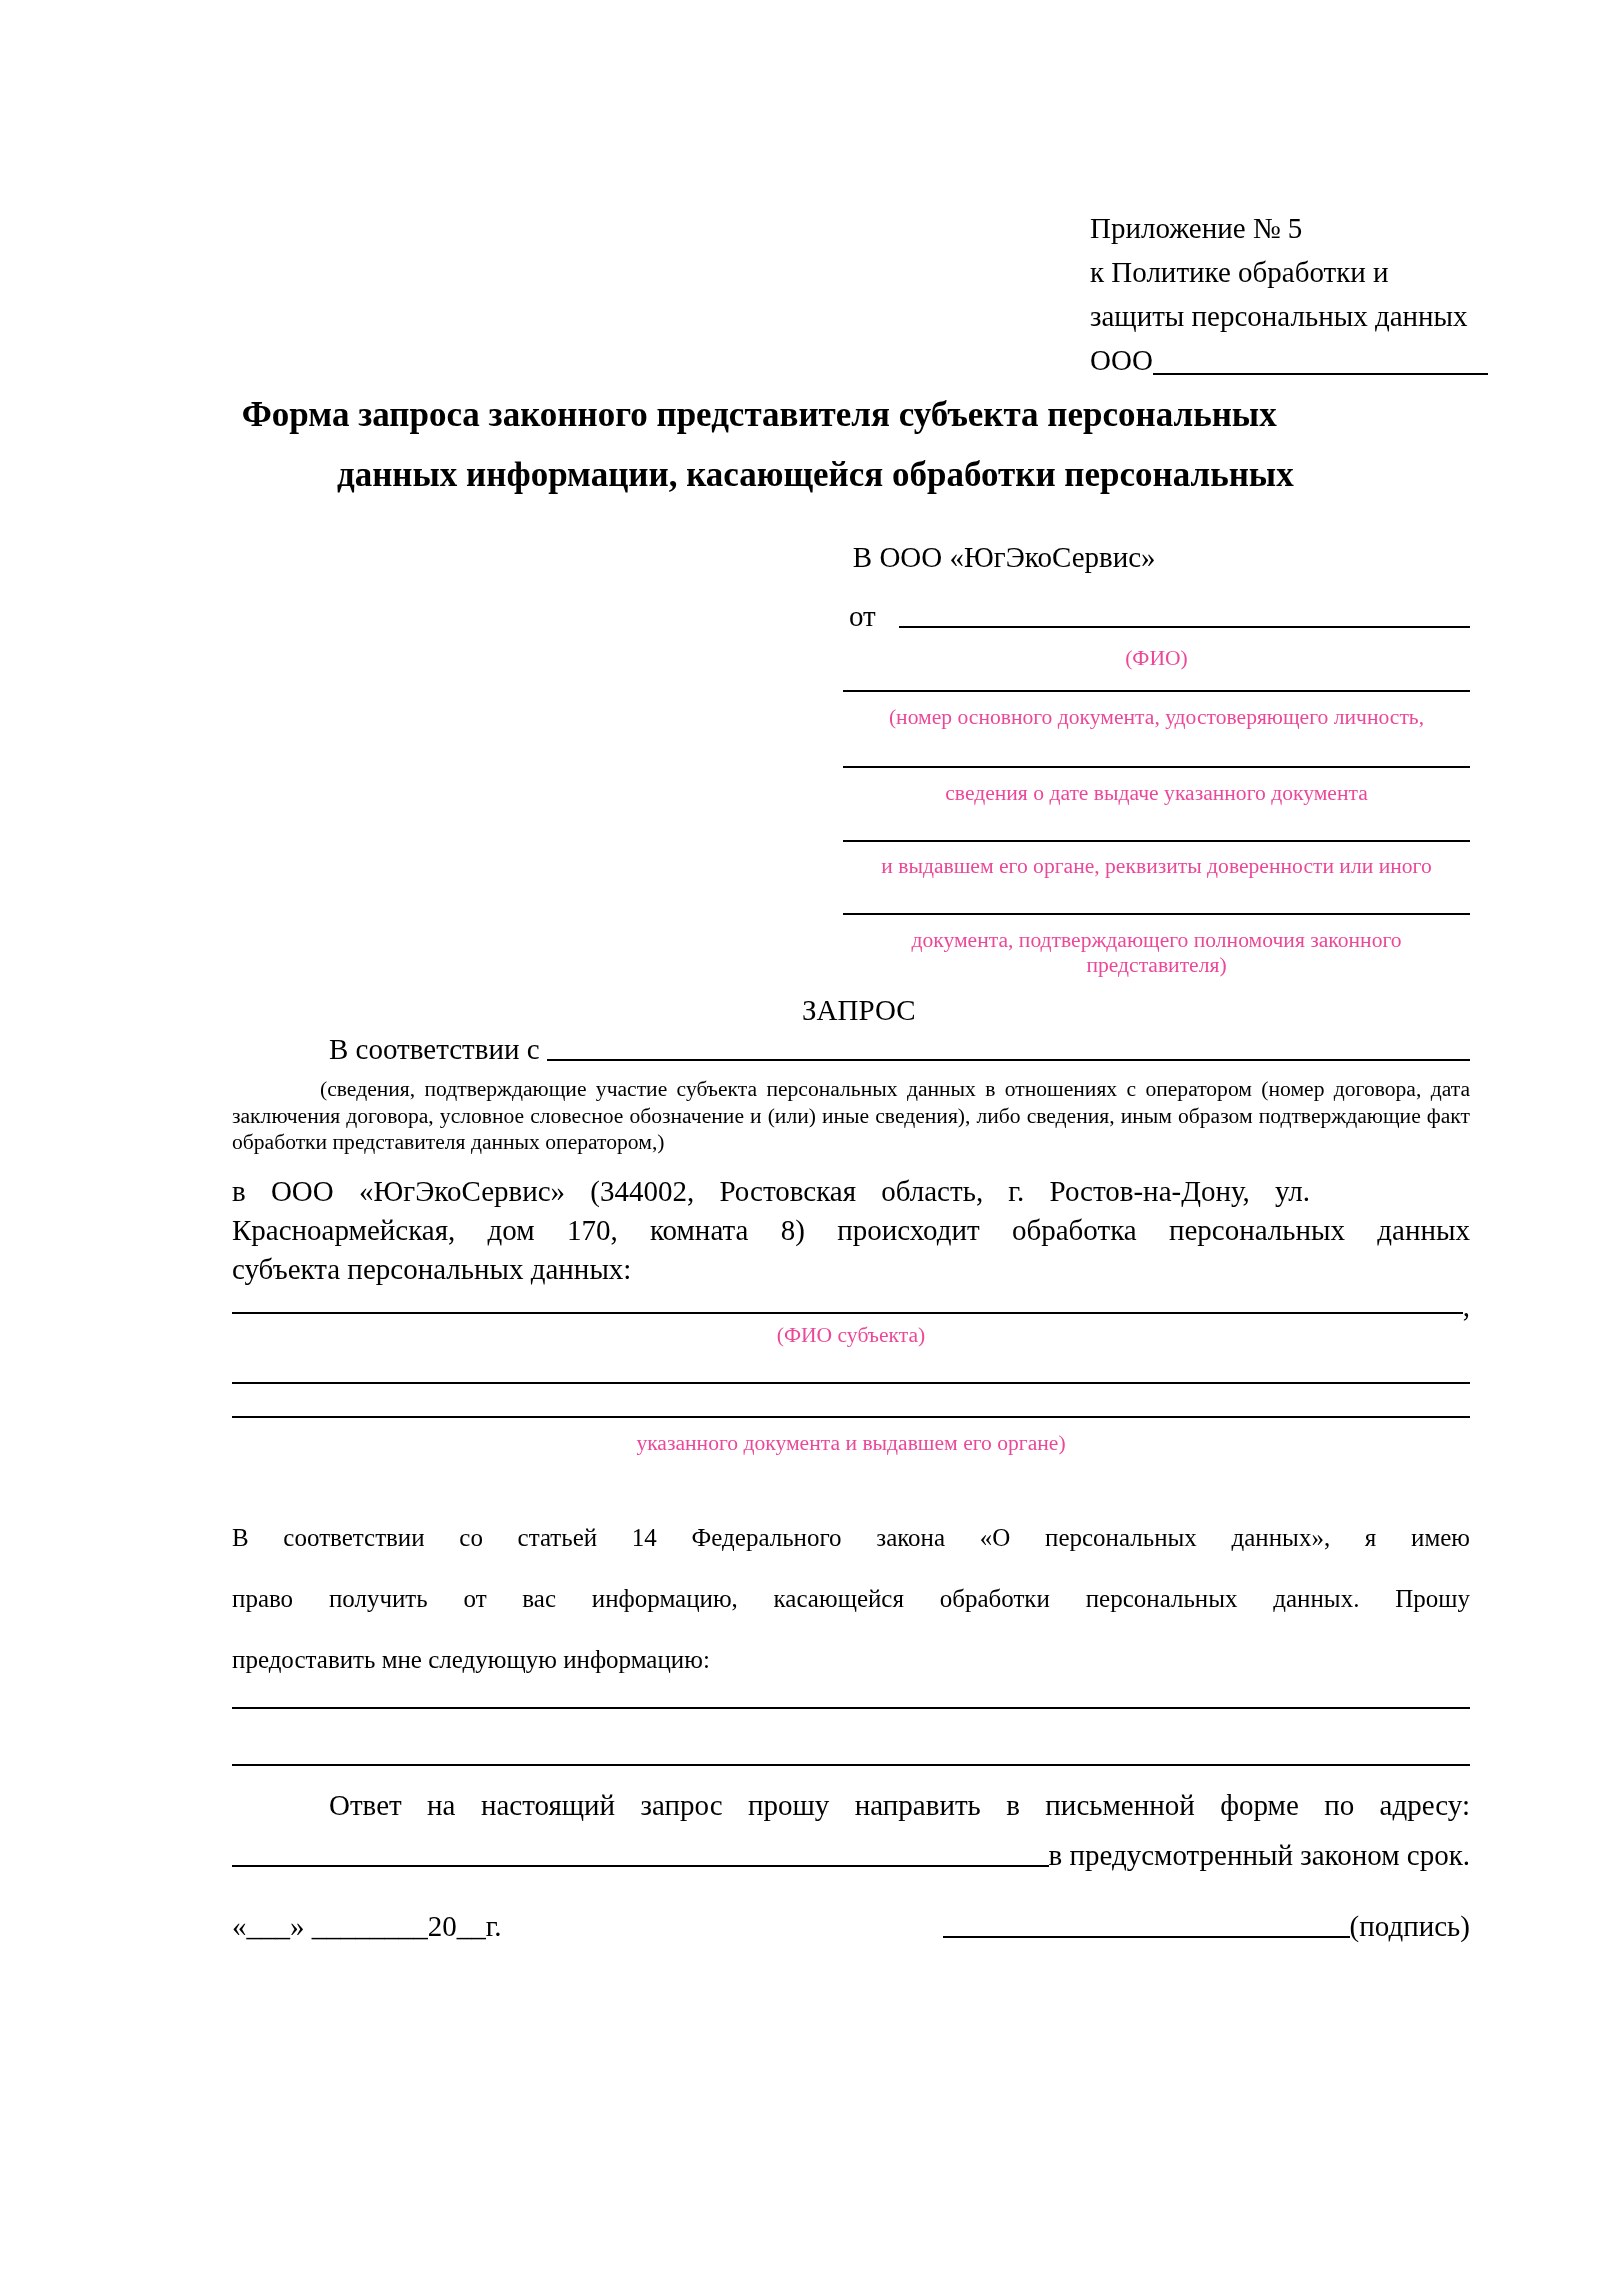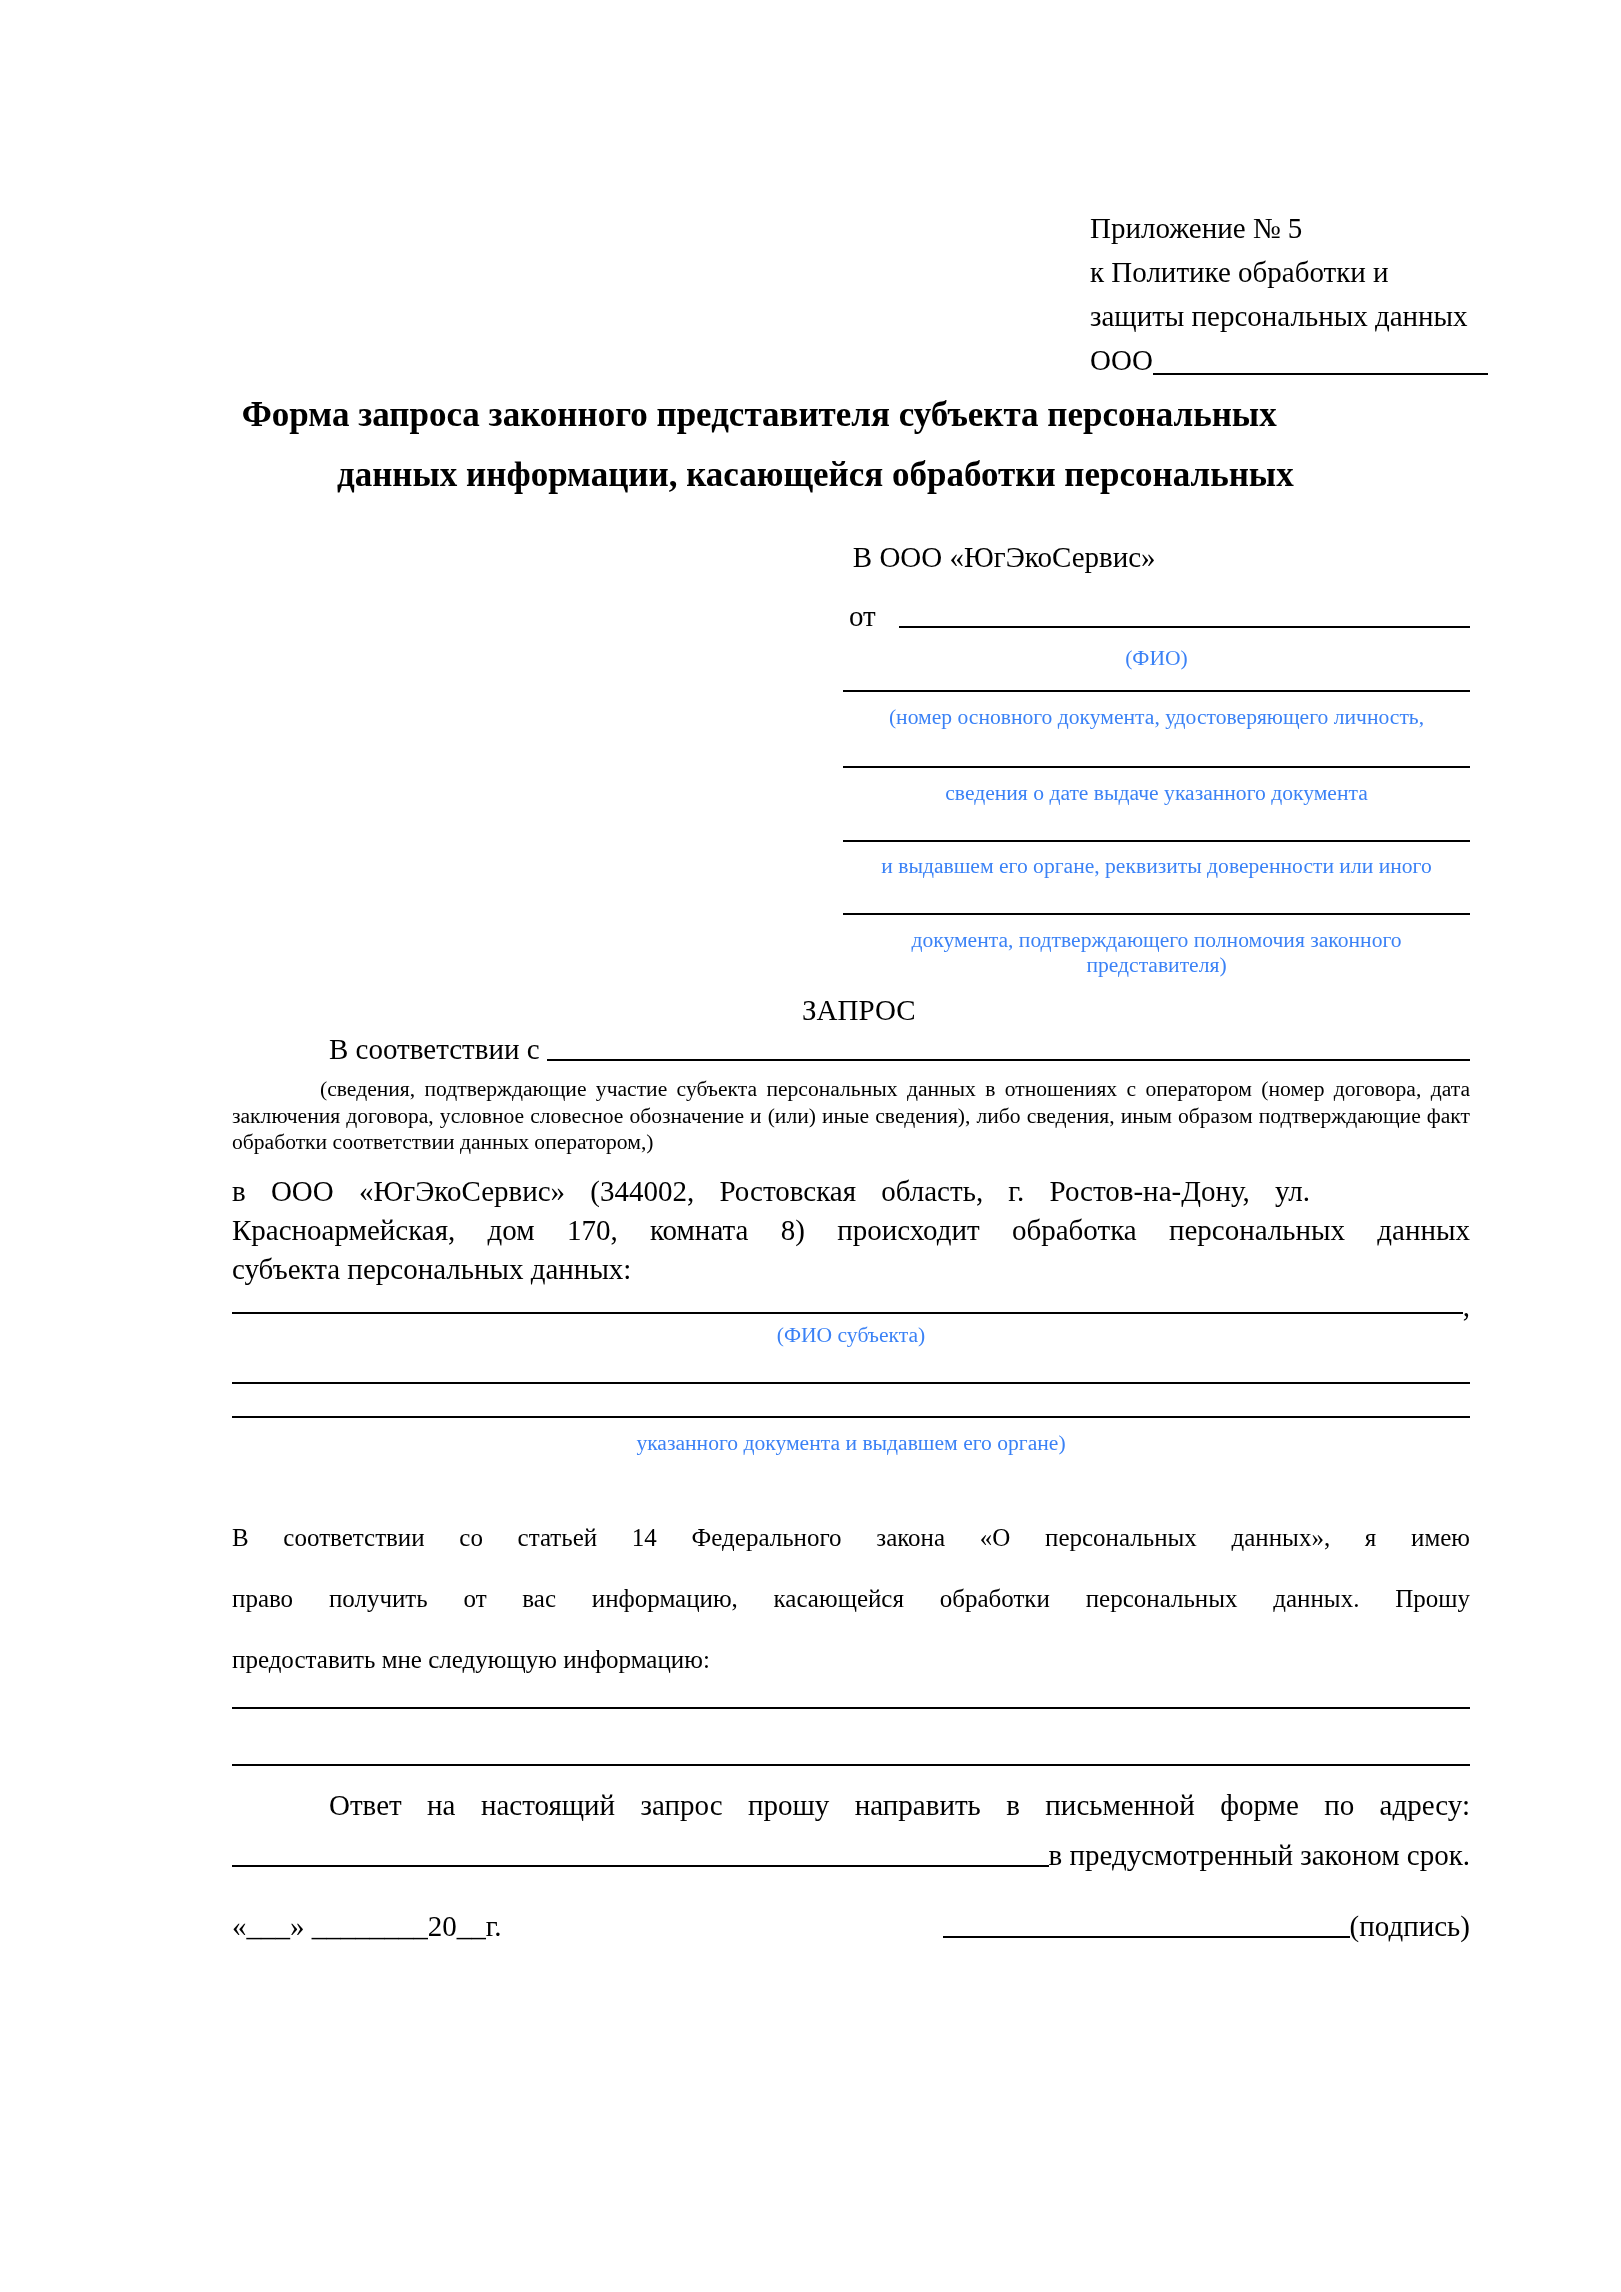--- a/index.html
+++ b/index.html
@@ -6,21 +6,21 @@
   html,body { background:#ffffff; }
   .page {
     position:relative;
     width:1621px; height:2293px;
     background:#ffffff;
     color:#000;
     font-family:"Liberation Serif","DejaVu Serif",serif;
     overflow:hidden;
   }
   .abs { position:absolute; }
-  .cap { font-size:21.6px; line-height:25.5px; text-align:center; color:#3b82f6; }
+  .cap { font-size:21.6px; line-height:25.5px; text-align:center; color:#ec4899; }
   .uline { border-bottom:2px solid #000; }
   .row { display:flex; align-items:flex-end; }
   .row .uline { flex:1 1 auto; margin-bottom:4.9px; }
   .jl { text-align:justify; text-align-last:justify; }
 
   
   .appendix { left:1090px; top:206px; width:398px; font-size:29px; line-height:44px; }
   .appendix .row { height:44px; }
   .appendix .row .uline { margin-bottom:6.9px; }
 
@@ -120,21 +120,21 @@
   <div class="abs zapros">ЗАПРОС</div>
 
   <div class="abs row accordance">
     <span class="lbl">В соответствии с</span>
     <span class="uline"></span>
   </div>
 
   <div class="abs acc-caption">
     <div class="c1 jl">(сведения, подтверждающие участие субъекта персональных данных в отношениях с оператором (номер договора, дата</div>
     <div class="jl">заключения договора, условное словесное обозначение и (или) иные сведения), либо сведения, иным образом подтверждающие факт</div>
-    <div>обработки соответствии данных оператором,)</div>
+    <div>обработки представителя данных оператором,)</div>
   </div>
 
   <div class="abs operator">
     <div class="l1 jl">в ООО «ЮгЭкоСервис» (344002, Ростовская область, г. Ростов-на-Дону, ул.</div>
     <div class="l2 jl">Красноармейская, дом 170, комната 8) происходит обработка персональных данных</div>
     <div>субъекта персональных данных:</div>
   </div>
 
   <div class="abs subject">
     <div class="row comma-row">

